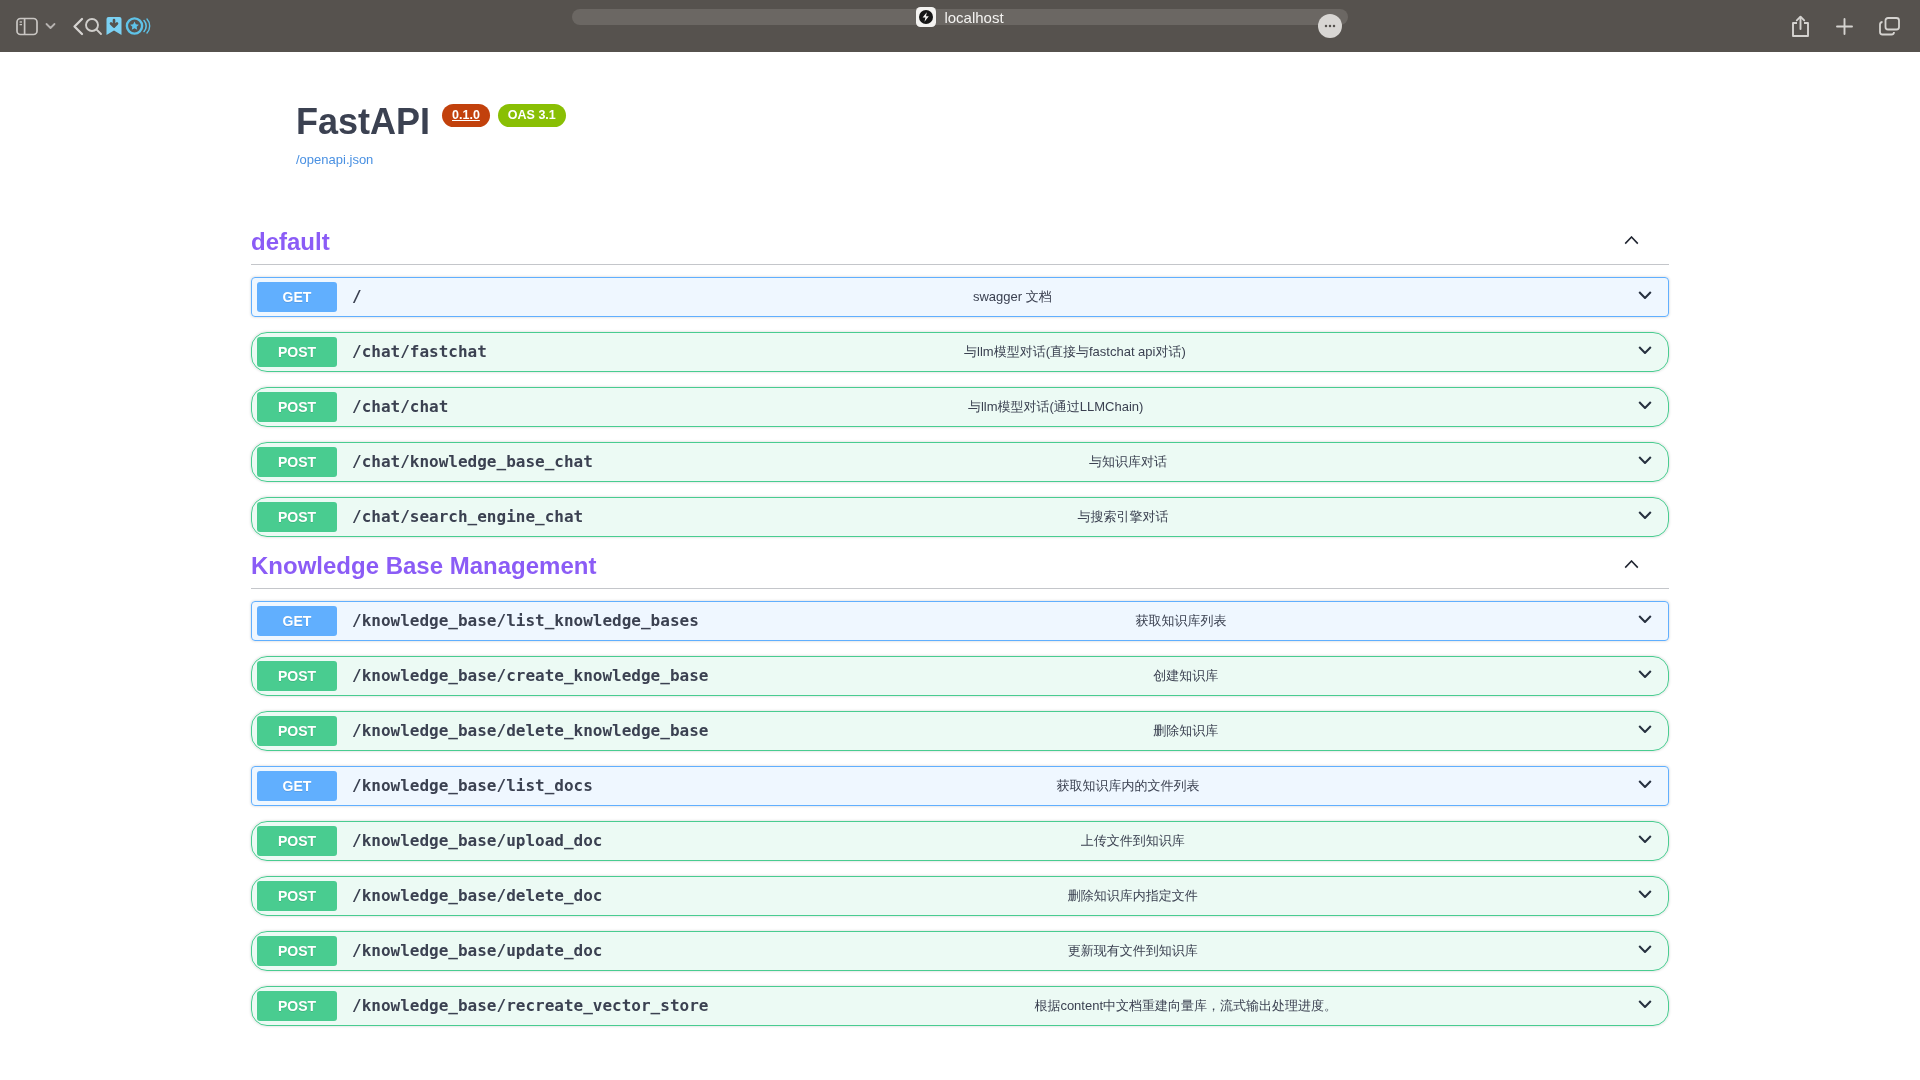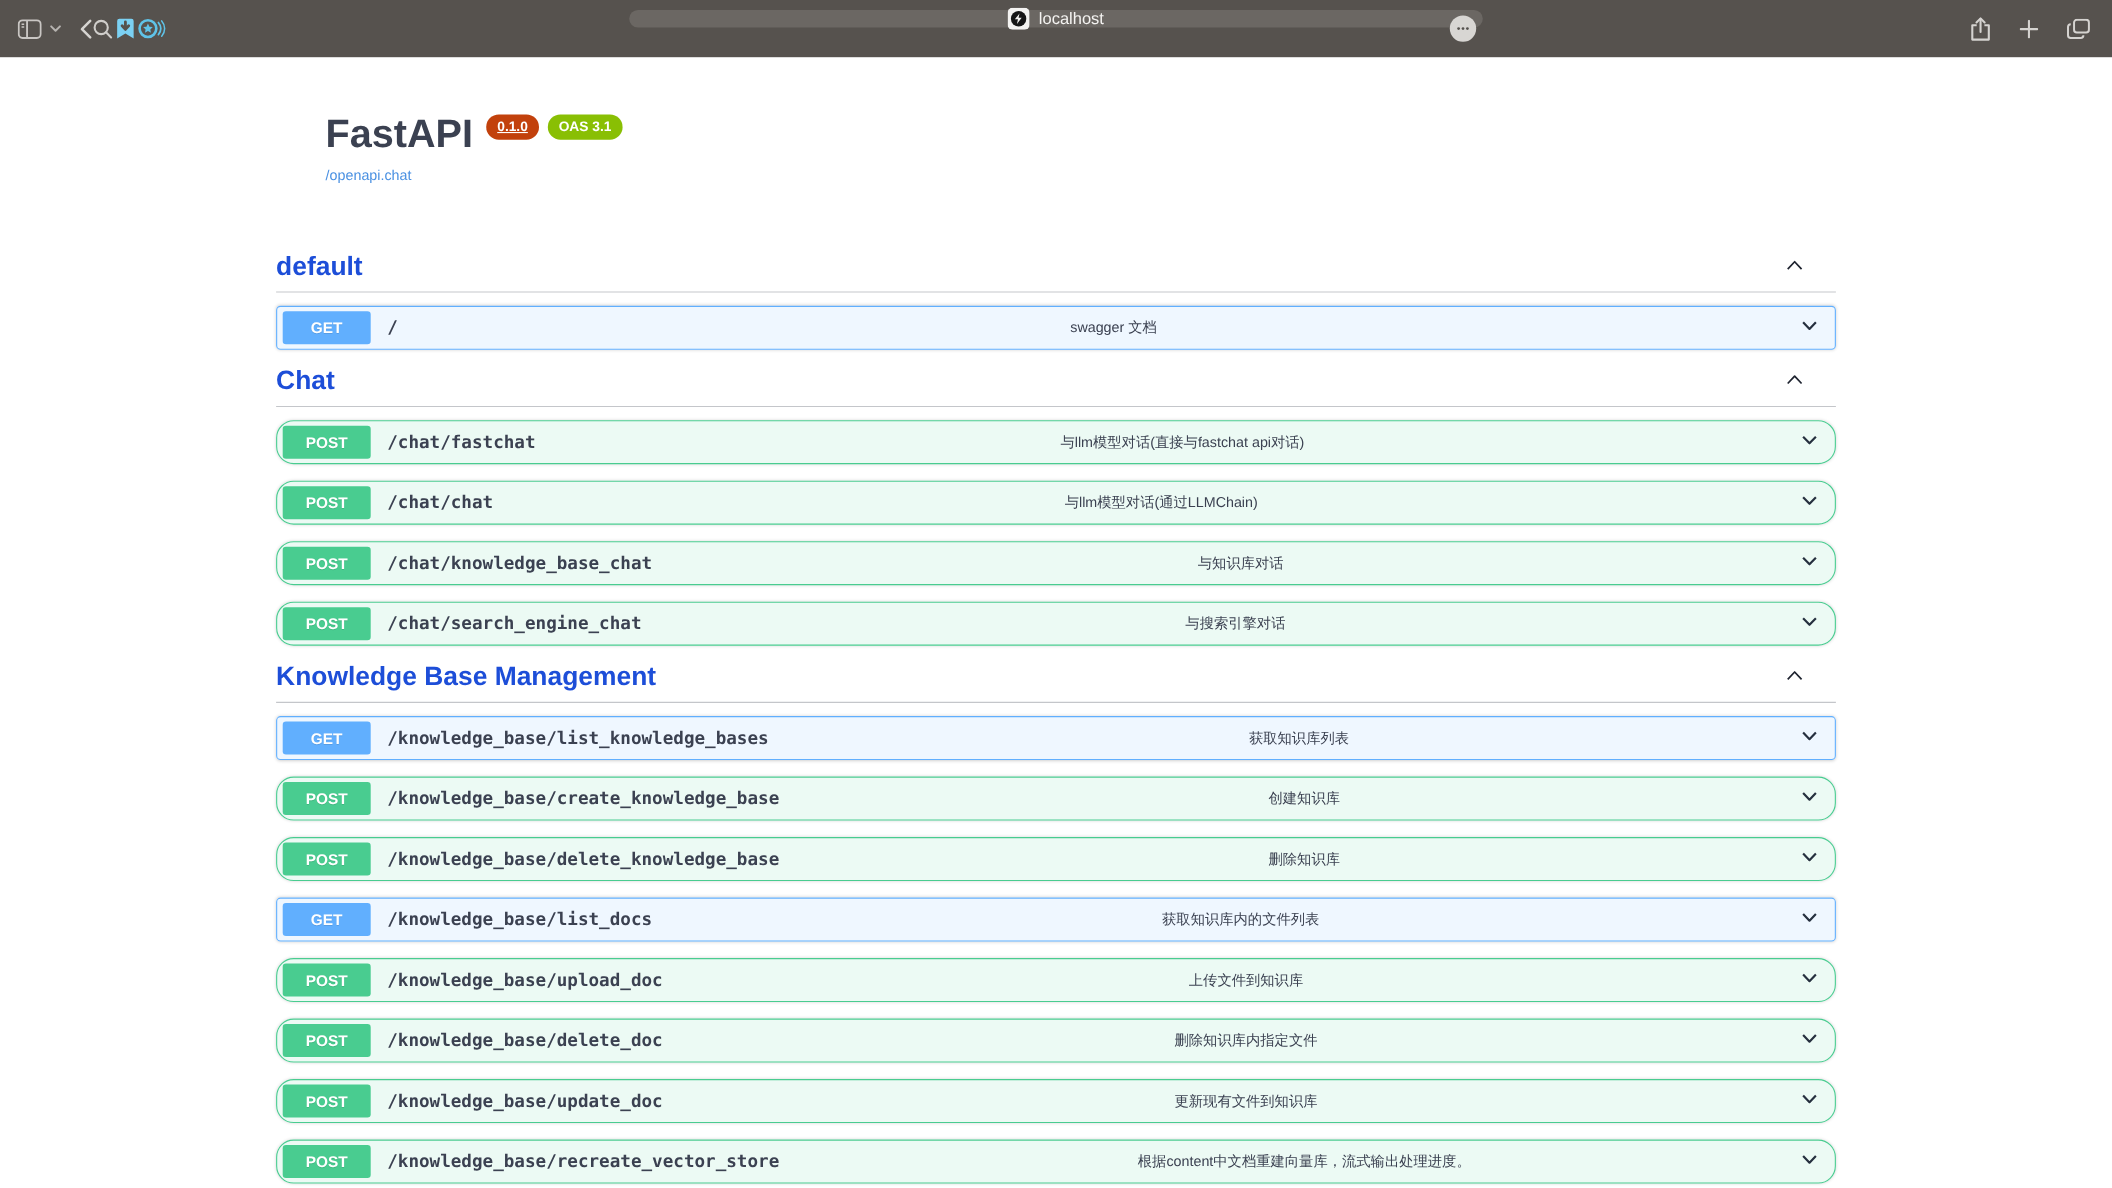--- a/index.html
+++ b/index.html
@@ -64,21 +64,21 @@
   }
 
   
   .api-section { margin-bottom: 10px; }
   .section-header {
     display: flex; align-items: center;
     border-bottom: 1px solid rgba(59,65,81,.3);
     padding-bottom: 8px; margin-bottom: 12px; cursor: pointer;
   }
   .section-title {
-    margin: 0; font-size: 24px; font-weight: bold; color: #1d4ed8; flex: 1;
+    margin: 0; font-size: 24px; font-weight: bold; color: #8b5cf6; flex: 1;
   }
   .section-collapse { background: none; border: none; cursor: pointer; margin-right: 25px; padding: 2px; }
 
   .opblock {
     display: flex; align-items: center;
     height: 40px; padding: 5px; margin-bottom: 15px;
     border-radius: 4px; border: 1px solid;
     box-shadow: 0 0 3px rgba(0,0,0,.19);
     cursor: pointer;
   }
@@ -188,21 +188,21 @@
 <div class="page">
   <div class="wrapper">
     <div class="info">
       <div class="api-title-row">
         <h2 class="api-title">FastAPI</h2>
         <div class="badges">
           <span class="badge badge-version">0.1.0</span>
           <span class="badge badge-oas">OAS 3.1</span>
         </div>
       </div>
-      <a class="spec-link">/openapi.chat</a>
+      <a class="spec-link">/openapi.json</a>
     </div>
 
     <div id="sections-root">
         <section class="api-section">
           <div class="section-header">
             <h3 class="section-title">default</h3>
             <button class="section-collapse"><svg width="21" height="21" viewBox="0 0 20 20">
                 <path d="M4 13 L10 6.6 L16 13" fill="none" stroke="#1f2430" stroke-width="1.5" stroke-linejoin="round"></path>
               </svg></button>
           </div>
@@ -211,26 +211,20 @@
               <span class="method-badge">GET</span>
               <span class="op-path">/</span>
               <span class="op-desc">swagger 文档</span>
               <button class="op-expand"><svg width="20" height="20" viewBox="0 0 20 20">
                   <path d="M4.2 7 L10 13 L15.8 7" fill="none" stroke="#26303f" stroke-width="2" stroke-linejoin="round"></path>
                 </svg></button>
             </div>
           </div>
         </section>
         <section class="api-section">
-          <div class="section-header">
-            <h3 class="section-title">Chat</h3>
-            <button class="section-collapse"><svg width="21" height="21" viewBox="0 0 20 20">
-                <path d="M4 13 L10 6.6 L16 13" fill="none" stroke="#1f2430" stroke-width="1.5" stroke-linejoin="round"></path>
-              </svg></button>
-          </div>
           <div class="ops">
             <div class="opblock opblock-post">
               <span class="method-badge">POST</span>
               <span class="op-path">/chat/fastchat</span>
               <span class="op-desc">与llm模型对话(直接与fastchat api对话)</span>
               <button class="op-expand"><svg width="20" height="20" viewBox="0 0 20 20">
                   <path d="M4.2 7 L10 13 L15.8 7" fill="none" stroke="#26303f" stroke-width="2" stroke-linejoin="round"></path>
                 </svg></button>
             </div>
             <div class="opblock opblock-post">

